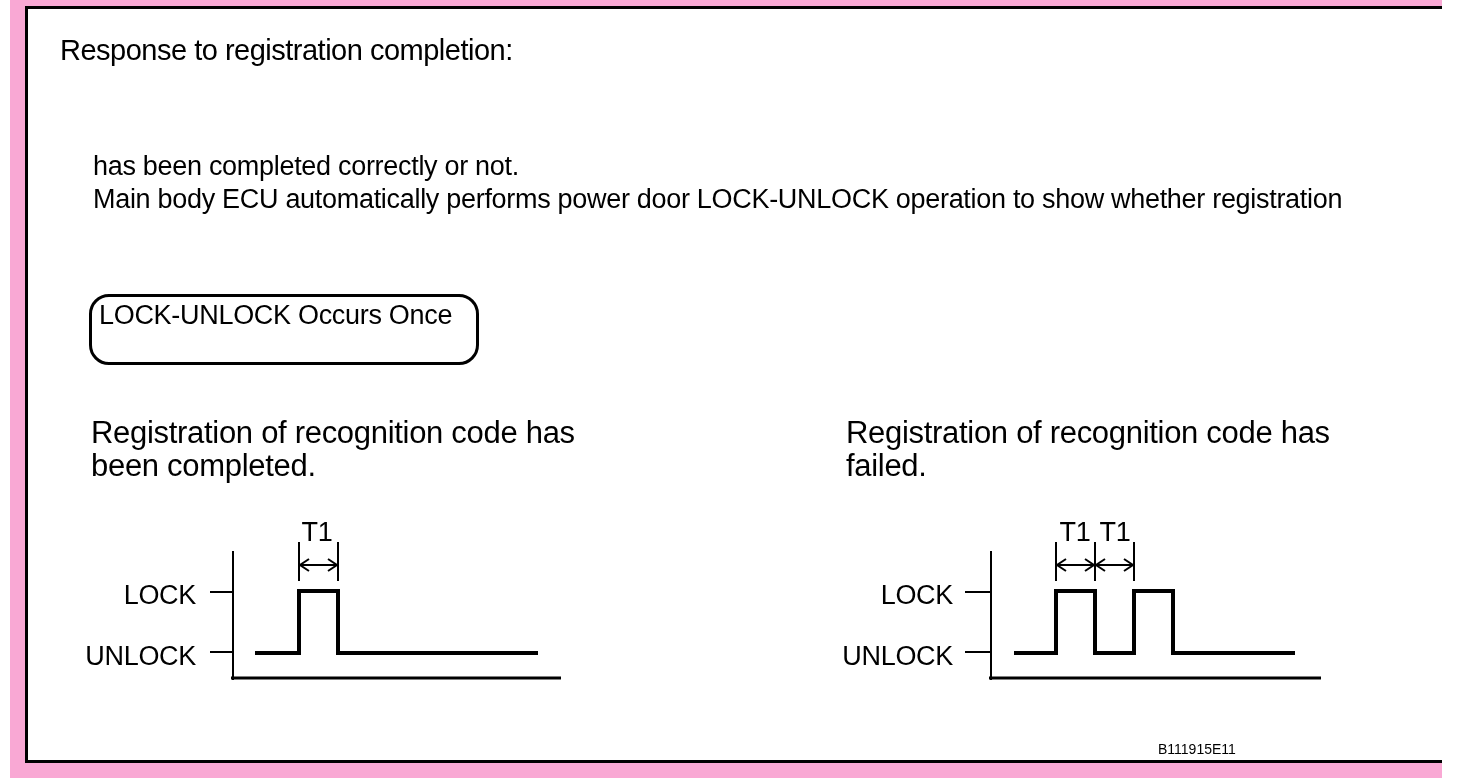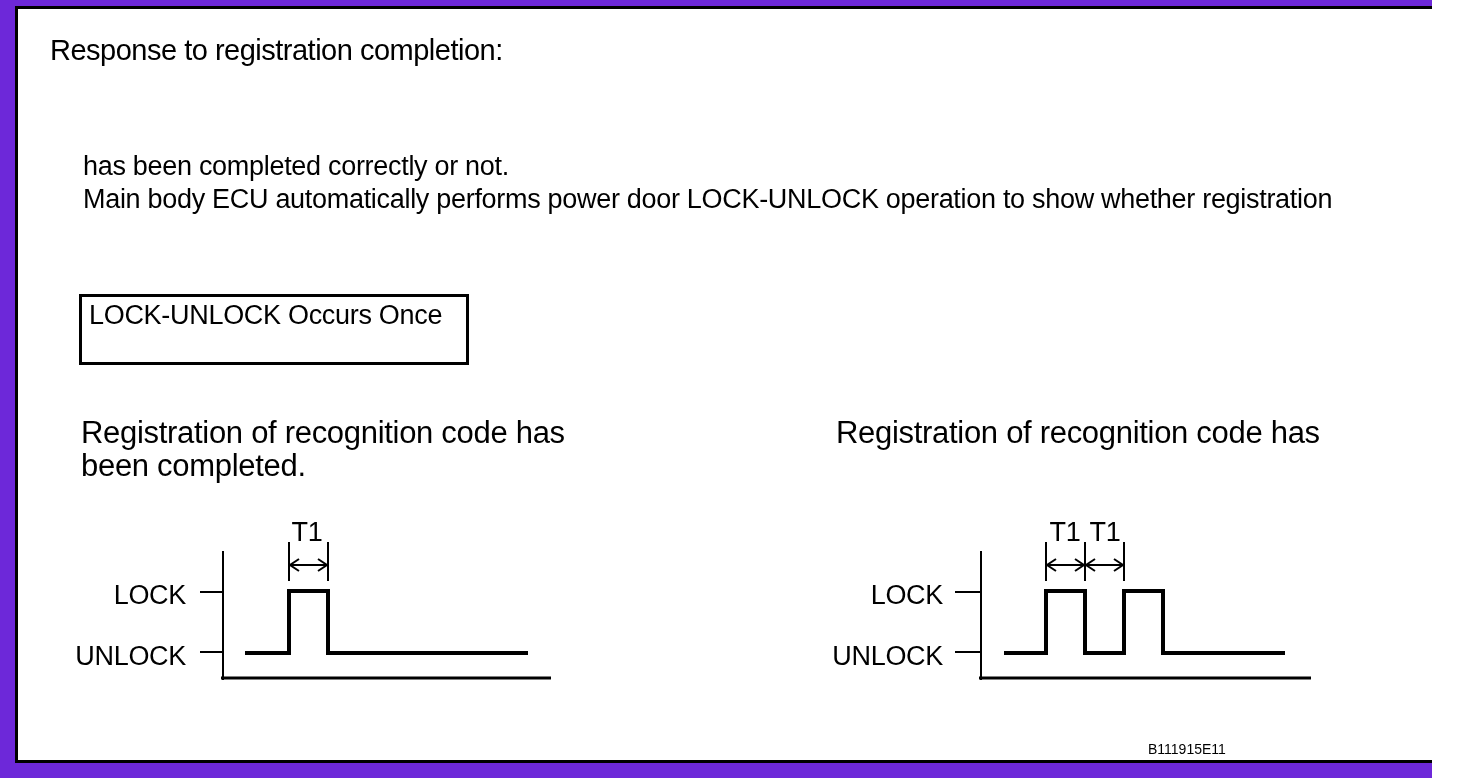--- a/index.html
+++ b/index.html
@@ -1,23 +1,24 @@
 <!DOCTYPE html>
 <html><head>
 <meta charset="utf-8">
 <style>
   html, body { margin: 0; padding: 0; background: #ffffff; }
   .page {
     position: relative;
     width: 1432px;
     height: 778px;
-    background: #6d28d9;
+    background: #f9a8d4;
     color: #000000;
     font-family: "Liberation Sans", sans-serif;
     overflow: hidden;
+    margin-left: 10px;
   }
   .frame {
     position: absolute;
     box-sizing: border-box;
     left: 15px; top: 6px;
     width: 1424px; height: 757px;
     border: 3px solid #000000;
     background: #ffffff;
   }
   .title {
@@ -38,21 +39,21 @@
   .label-box {
     position: absolute;
     box-sizing: border-box;
     border: 3px solid #000000;
     height: 71px;
     padding: 3px 0 0 7px;
     font-size: 27px;
     letter-spacing: -0.3px;
     white-space: nowrap;
   }
-  .box-once  { left: 61px;  top: 285px; width: 390px; }
+  .box-once  { left: 61px;  top: 285px; width: 390px; border-radius: 20px; }
   .box-twice { left: 818px; top: 285px; width: 391px; }
   .caption {
     position: absolute;
     top: 407px;
     font-size: 31px;
     line-height: 33px;
     letter-spacing: -0.3px;
     white-space: nowrap;
   }
   .caption-once  { left: 63px; }
@@ -102,20 +103,21 @@
     </div>
 
 
     <div class="caption caption-once">
       <div>Registration of recognition code has</div>
       <div>been completed.</div>
     </div>
 
     <div class="caption caption-twice">
       <div>Registration of recognition code has</div>
+      <div>failed.</div>
     </div>
 
     <svg class="wave wave-once" width="500" height="185" viewBox="0 0 500 185">
       <text x="249" y="37" text-anchor="middle">T1</text>
       <g>
         <line class="stroke-thin" x1="231" y1="38" x2="231" y2="77"></line>
         <line class="stroke-thin" x1="270" y1="38" x2="270" y2="77"></line>
         <line class="stroke-thin" x1="231" y1="61" x2="270" y2="61"></line>
         <polyline class="stroke-thin" points="241,55 232,61 241,67"></polyline>
         <polyline class="stroke-thin" points="260,55 269,61 260,67"></polyline>

